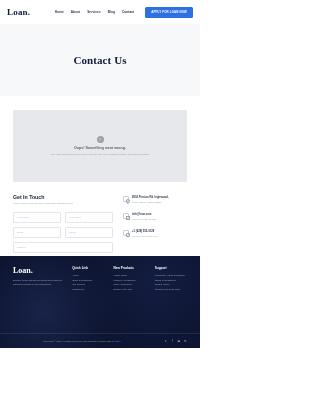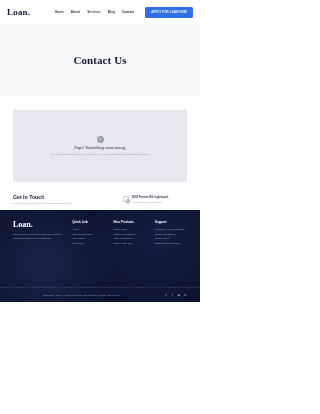--- a/index.html
+++ b/index.html
@@ -2,21 +2,21 @@
 <html><head>
 <meta charset="utf-8">
 <style>
   * { box-sizing: border-box; margin: 0; padding: 0; }
   html, body {
     width: 200px; height: 414px;
     font-family: "Liberation Sans", sans-serif;
     background: #ffffff;
     overflow: hidden;
   }
-  .page { width: 200px; height: 302px; position: relative; }
+  .page { width: 200px; height: 348px; position: relative; }
 
   
   .navbar {
     height: 24px;
     background: #ffffff;
     display: flex;
     align-items: center;
     padding: 0 7px;
     gap: 4px;
   }

